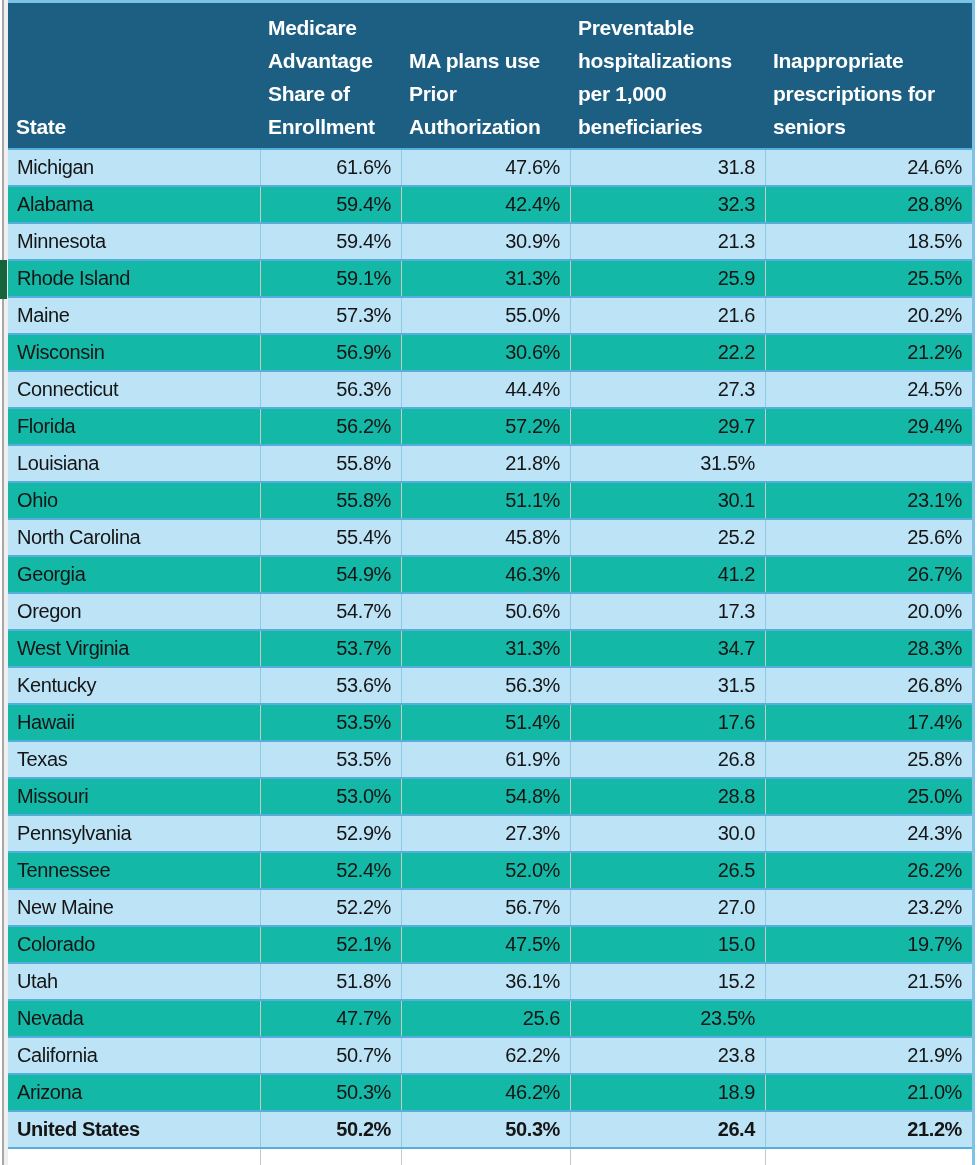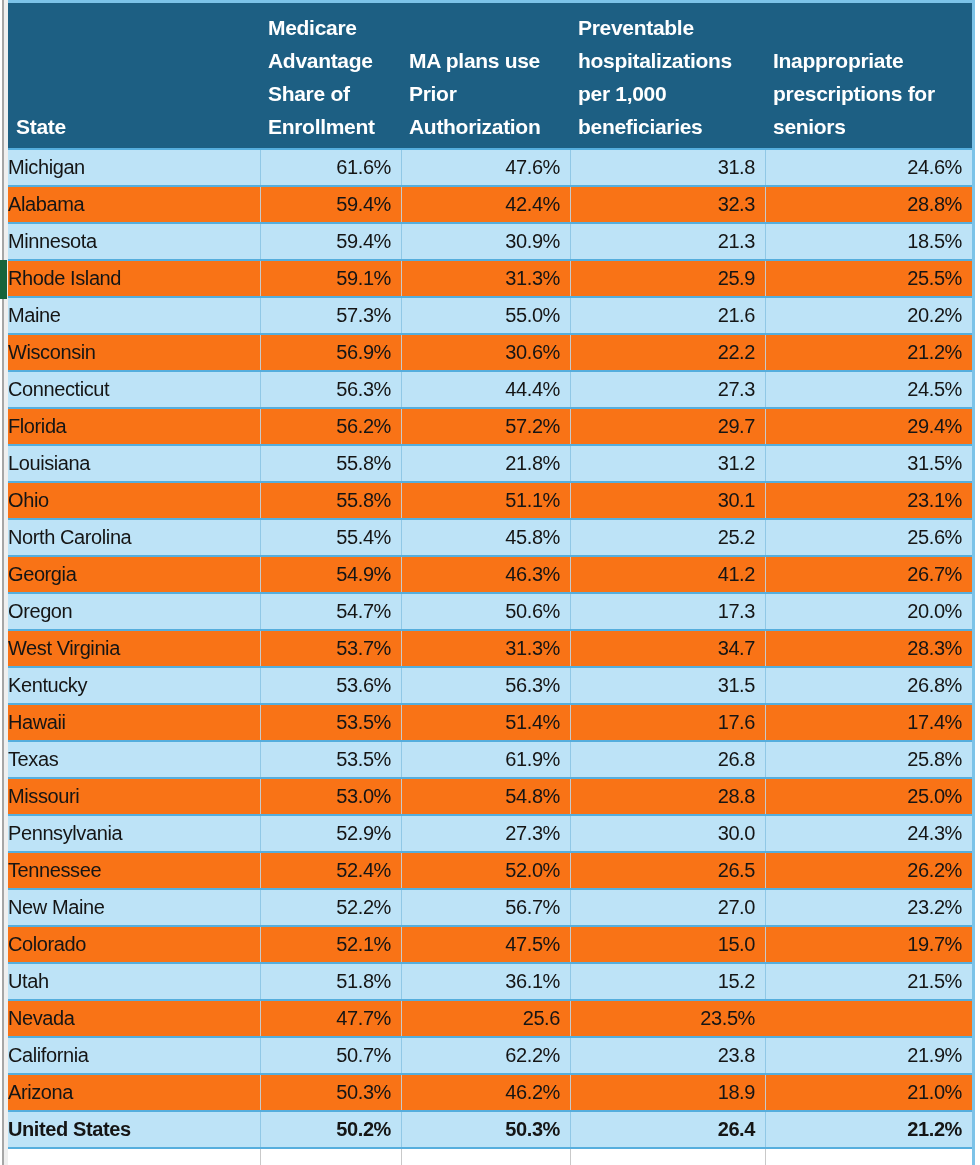--- a/index.html
+++ b/index.html
@@ -36,32 +36,32 @@
     letter-spacing:-0.3px;
     white-space:pre-line;
     padding:8px 4px 6px 8px;
   }
   
   .row {
     display:grid;
     grid-template-columns:252px 141px 169px 195px 207px;
     height:37px;
     border-bottom:2px solid var(--row_border);
-    background:#f97316;
+    background:#14b8a6;
   }
   .row.blue { background:var(--row_blue); }
   .row .cell {
     display:flex; align-items:center;
     font-size:20px; letter-spacing:-0.4px;
     color:var(--text_black);
     overflow:hidden; white-space:nowrap;
   }
   .row .cell + .cell { border-left:1px solid var(--grid_gray); }
   .row.blue .cell + .cell { border-left:1px solid var(--grid_blue); }
-  .cell.state { justify-content:flex-start; }
+  .cell.state { justify-content:flex-start; padding-left:9px; }
   .cell.num   { justify-content:flex-end; padding-right:10px; }
   .row.bold .cell { font-weight:700; }
   .c-red    { color:var(--accent_red); }
   .c-purple { color:var(--accent_purple); }
   .c-black  { color:var(--text_black); }
   
   .partial-row {
     display:grid;
     grid-template-columns:252px 141px 169px 195px 207px;
     height:16px; background:#fff;
@@ -152,21 +152,20 @@
           <div class="cell state">Florida</div>
           <div class="cell num c-red">56.2%</div>
           <div class="cell num c-red">57.2%</div>
           <div class="cell num c-red">29.7</div>
           <div class="cell num c-purple">29.4%</div>
         </div>
         <div class="row blue">
           <div class="cell state">Louisiana</div>
           <div class="cell num c-red">55.8%</div>
           <div class="cell num c-black">21.8%</div>
-          <div class="cell num c-red">31.2</div>
           <div class="cell num c-purple">31.5%</div>
         </div>
         <div class="row ">
           <div class="cell state">Ohio</div>
           <div class="cell num c-red">55.8%</div>
           <div class="cell num c-red">51.1%</div>
           <div class="cell num c-red">30.1</div>
           <div class="cell num c-red">23.1%</div>
         </div>
         <div class="row blue">

